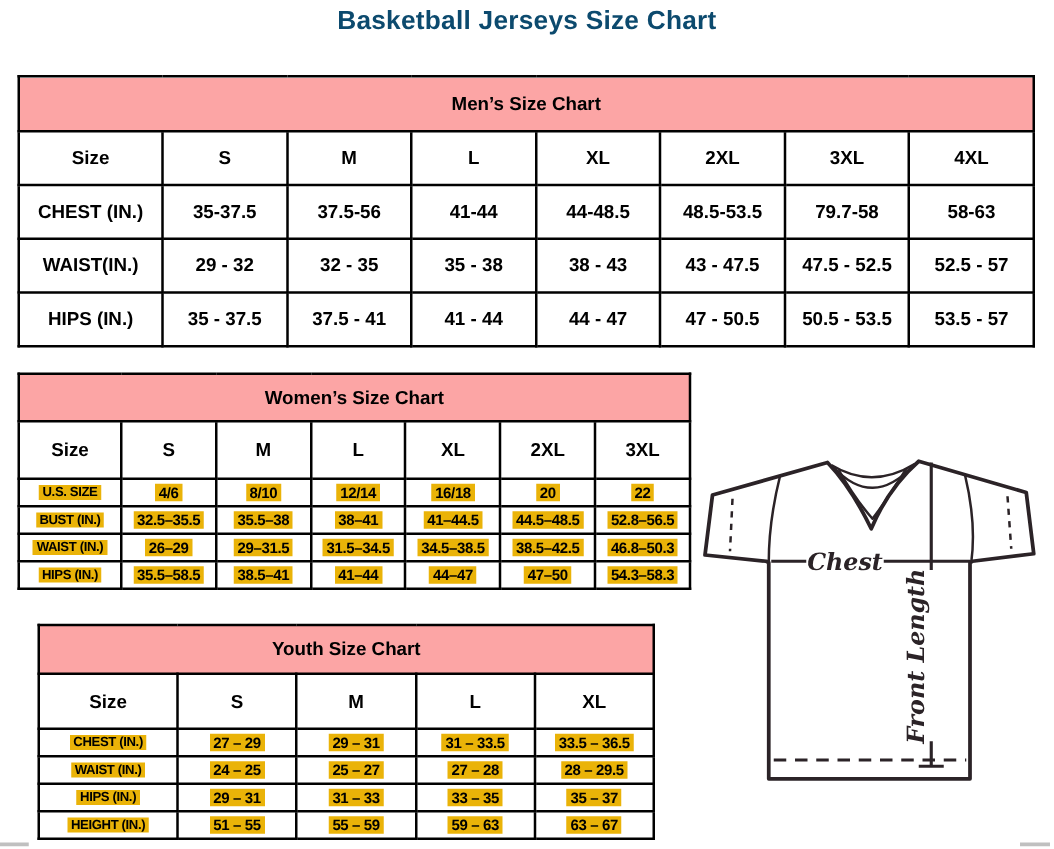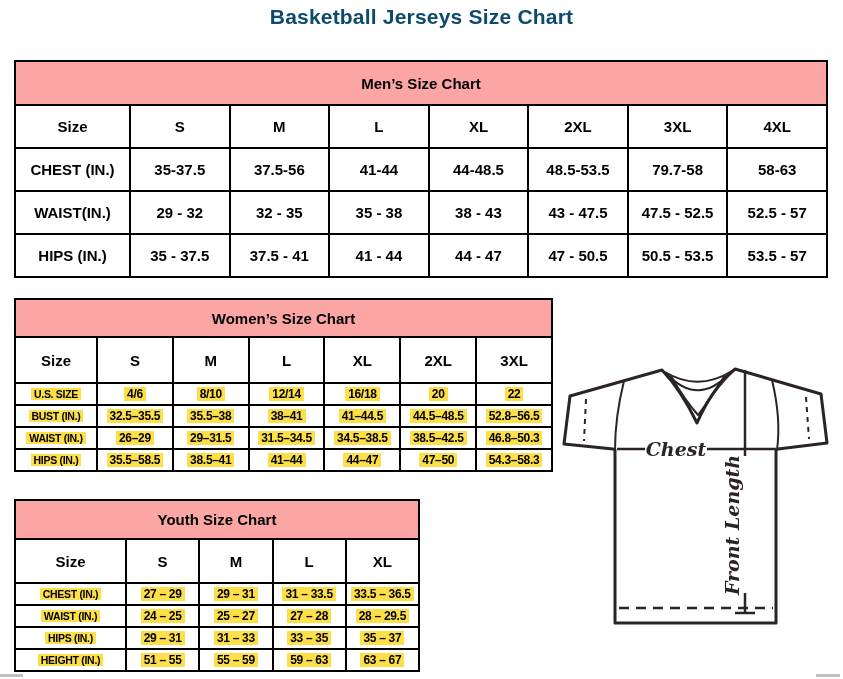--- a/index.html
+++ b/index.html
@@ -31,28 +31,28 @@
 
   .womens { left:14px; top:298px; }
   .womens table { width:539px; }
   .womens col.label { width:82px; }
   .womens tr.title-row { height:38px; }
   .womens tr.size-row  { height:46px; font-size:15px; }
   .womens tr.data-row  { height:22px; font-size:12px; letter-spacing:-0.3px; }
   .womens tr.data-row td.label-col { font-size:10.5px; }
 
   .youth  { left:14px; top:499px; }
-  .youth table { width:406px; }
+  .youth table { width:494px;margin-left:16px; }
   .youth col.label { width:111px; }
   .youth tr.title-row { height:39px; }
   .youth tr.size-row  { height:44px; font-size:15px; }
   .youth tr.data-row  { height:22px; font-size:12px; letter-spacing:-0.3px; }
   .youth tr.data-row td.label-col { font-size:10.5px; }
 
-  .hl { background:#fde047; padding:0 3px; }
+  .hl { background:#eab308; padding:0 3px; }
 
   
   .jersey { position:absolute; left:556px; top:360px; width:282px; height:275px; }
   .jersey path, .jersey line { stroke:#2b2327; fill:none; stroke-linejoin:round; stroke-linecap:butt; }
   .jersey .outline { fill:#ffffff; stroke-width:3; }
   .jersey .detail  { stroke-width:2; }
   .jersey .measure { stroke-width:2.5; }
   .diagram-text {
     font-family:"DejaVu Serif", serif; font-style:italic; font-weight:bold;
     font-size:19px; fill:#2b2327; stroke:none;

